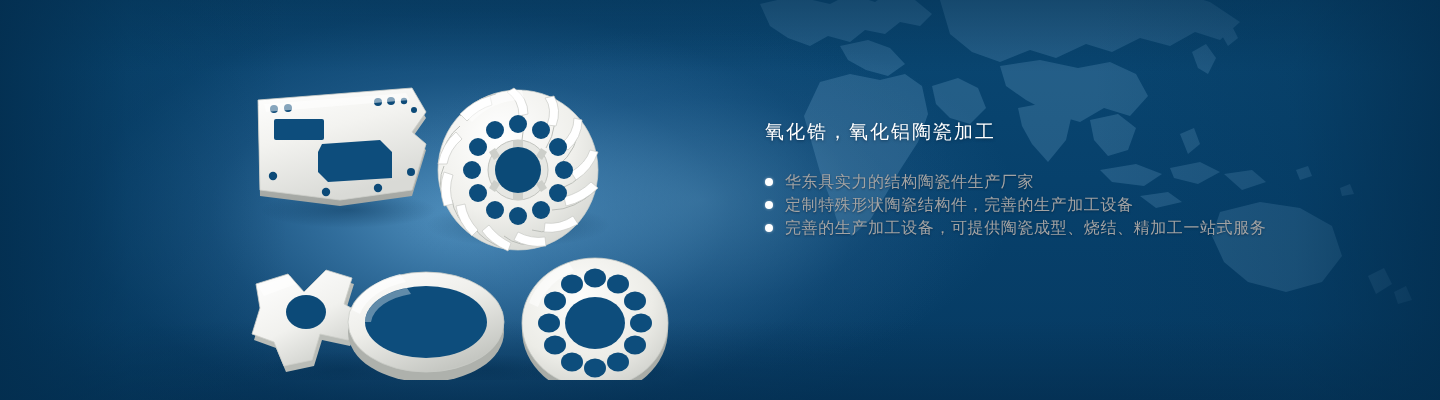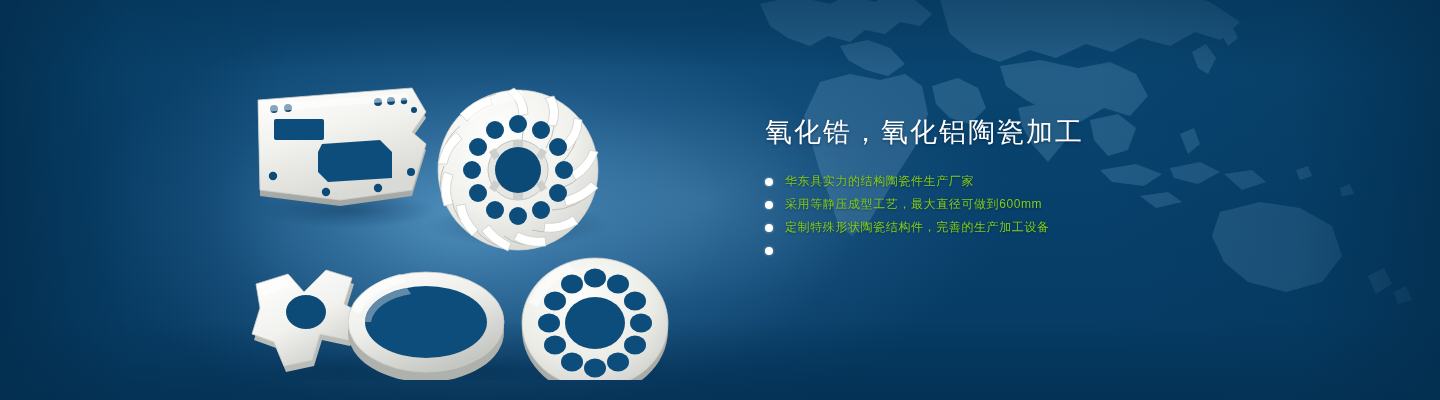--- a/index.html
+++ b/index.html
@@ -45,35 +45,35 @@
     position:absolute;top:-26px;left:700px;width:760px;height:330px;
     opacity:0.20;
   }
   .worldmap path{fill:#8fc4e8;}
   
   .products{position:absolute;left:230px;top:40px;width:490px;height:340px;}
   .products svg{display:block;}
   
   .copy{position:absolute;left:765px;top:112px;width:620px;}
   .headline{
-    font-size:27px;line-height:40px;color:#ffffff;letter-spacing:2px;
+    font-size:19px;line-height:40px;color:#ffffff;letter-spacing:2px;
     font-weight:400;white-space:nowrap;
     text-shadow:0 1px 3px rgba(0,26,50,0.55);
   }
   .bullets{margin-top:18px;}
   .bullet-row{
     display:flex;align-items:center;height:23px;margin-bottom:0px;
   }
   .dot{
     width:8px;height:8px;border-radius:50%;background:#ffffff;
     flex:0 0 8px;margin-right:12px;
     box-shadow:0 0 3px rgba(255,255,255,0.45);
   }
   .bullet-text{
-    font-size:12px;line-height:23px;color:#84cc16;letter-spacing:0.6px;
+    font-size:16px;line-height:23px;color:#a3a3a3;letter-spacing:0.6px;
     white-space:nowrap;text-shadow:0 1px 2px rgba(0,26,50,0.5);
   }
 </style>
 </head>
 <body>
 
 <div class="banner">
 
   <div class="bg-base"></div>
   <div class="bg-glow"></div>
@@ -296,25 +296,22 @@
 
   <div class="copy">
     <div class="headline">氧化锆，氧化铝陶瓷加工</div>
     <div class="bullets">
       <div class="bullet-row">
         <span class="dot"></span>
         <span class="bullet-text">华东具实力的结构陶瓷件生产厂家</span>
       </div>
       <div class="bullet-row">
         <span class="dot"></span>
-        <span class="bullet-text">采用等静压成型工艺，最大直径可做到600mm</span>
-      </div>
-      <div class="bullet-row">
-        <span class="dot"></span>
         <span class="bullet-text">定制特殊形状陶瓷结构件，完善的生产加工设备</span>
       </div>
       <div class="bullet-row">
         <span class="dot"></span>
+        <span class="bullet-text">完善的生产加工设备，可提供陶瓷成型、烧结、精加工一站式服务</span>
       </div>
     </div>
   </div>
 
 </div>
 
 </body></html>

